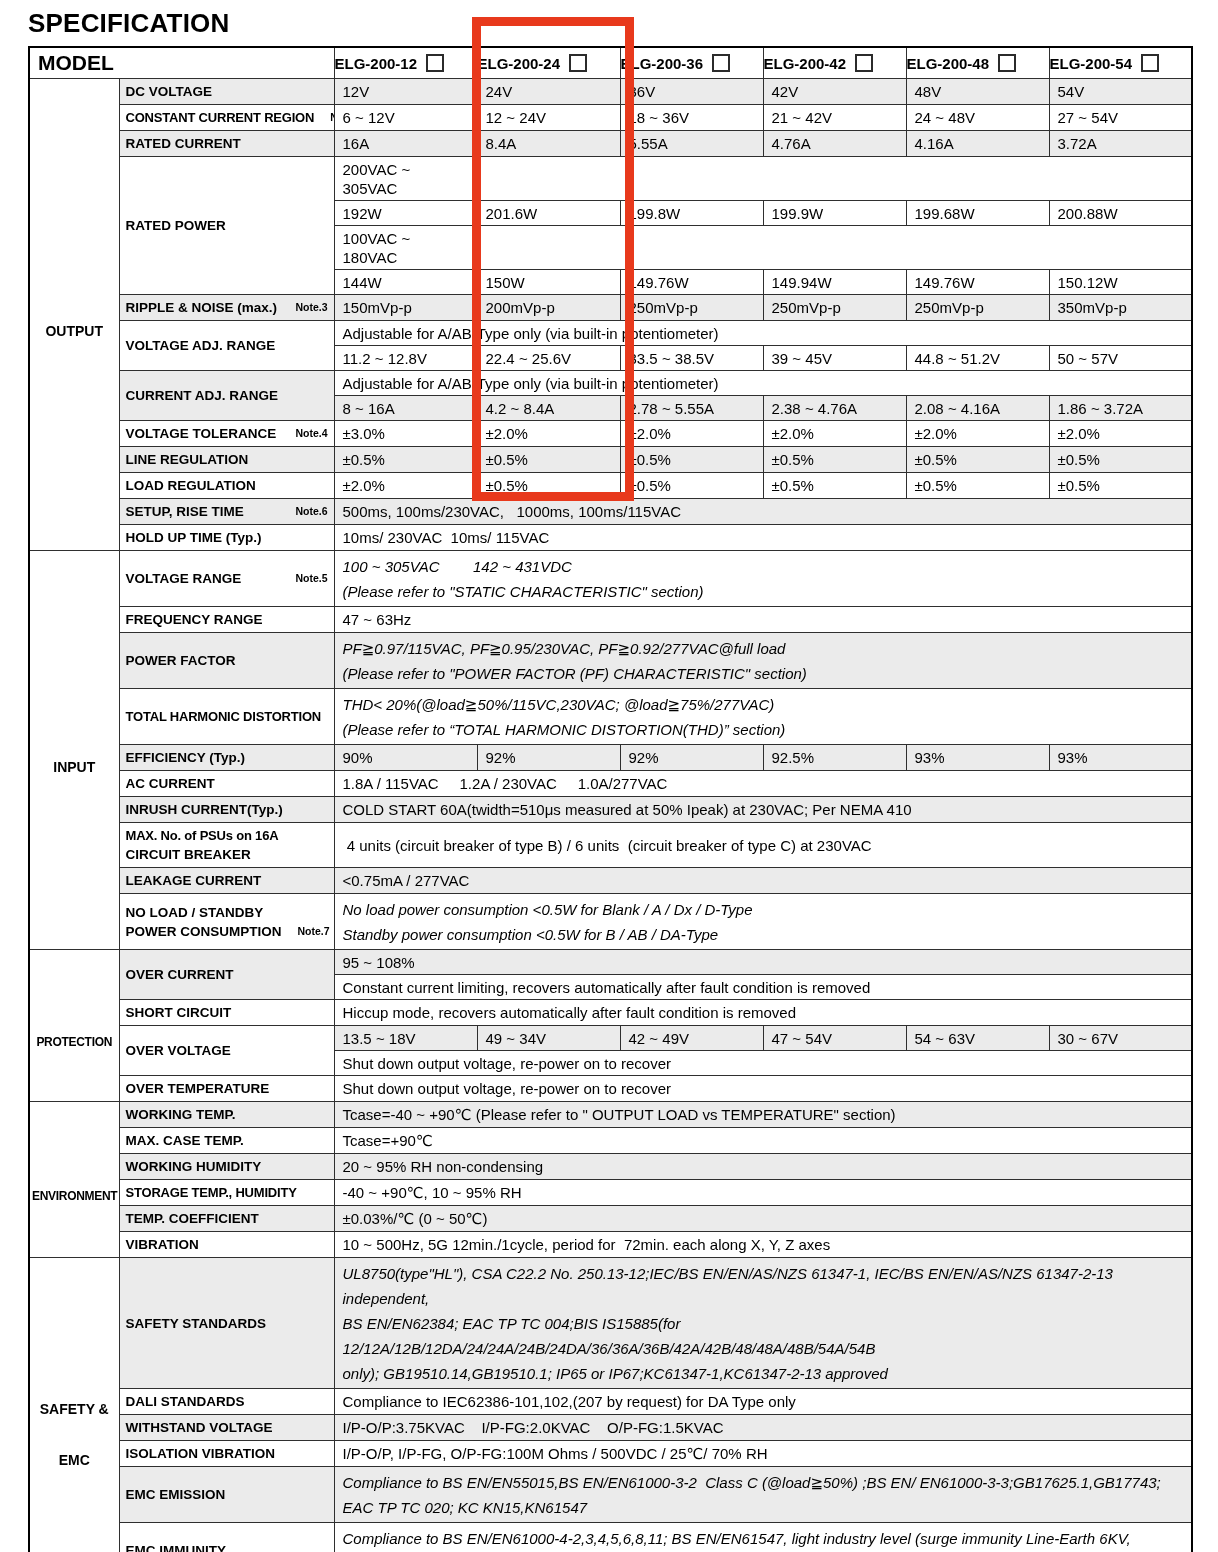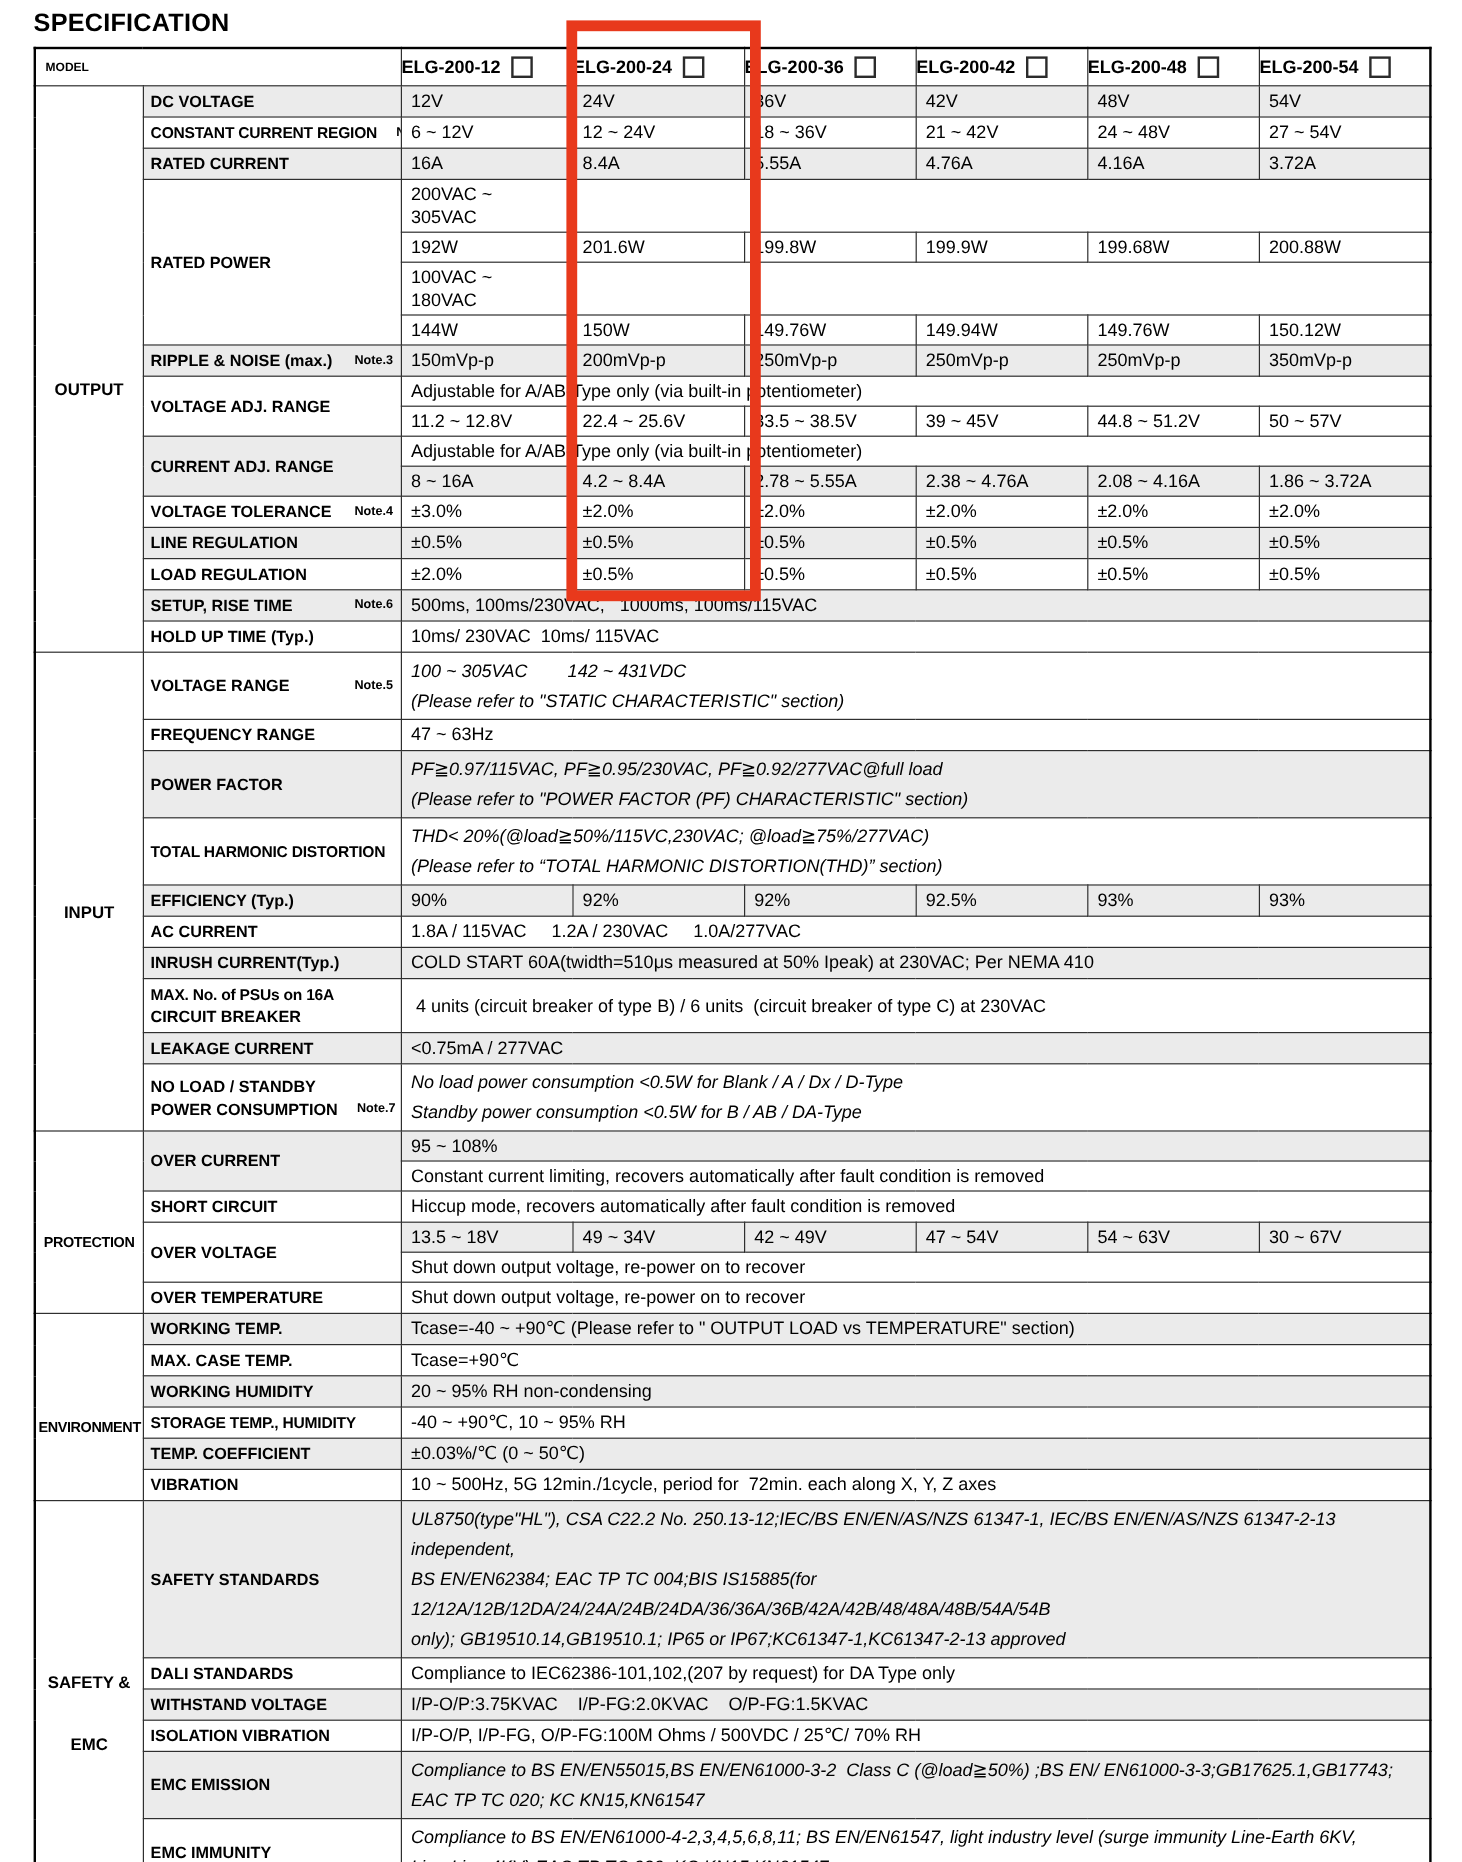--- a/index.html
+++ b/index.html
@@ -2,32 +2,32 @@
 <html><head>
 <meta charset="utf-8">
 <style>
   html,body{margin:0;padding:0;}
   body{
     width:1218px;height:1552px;background:#fff;color:#000;
     font-family:"Liberation Sans","DejaVu Sans",sans-serif;
     position:relative;overflow:hidden;
   }
   .title{
-    margin:8px 0 7px 28px;font-size:21px;font-weight:bold;letter-spacing:.2px;
+    margin:8px 0 7px 28px;font-size:26px;font-weight:bold;letter-spacing:.2px;
   }
   table{
     border-collapse:collapse;table-layout:fixed;width:1164px;margin-left:28px;
     border:2px solid #000;
   }
   col.c-sec{width:90px;}
   col.c-lab{width:215px;}
   col.c-val{width:143px;}
   td{border:1px solid #2f2f2f;vertical-align:middle;overflow:hidden;}
   
-  .mhead{height:30px;font-weight:bold;font-size:10px;padding:0 0 0 8px;background:#fff;}
+  .mhead{height:30px;font-weight:bold;font-size:21px;padding:0 0 0 8px;background:#fff;}
   td.mcol{padding:0 0;background:#fff;}
   .mwrap{display:flex;align-items:center;}
   .mname{font-size:15px;font-weight:bold;white-space:nowrap;}
   .cbox{width:14px;height:14px;border:2px solid #2b2b2b;margin-left:9px;flex:none;background:#fff;}
   
   td.sec{text-align:center;font-weight:bold;padding:2px;background:#fff;}
   .sline{font-size:14px;line-height:17px;margin-top:34px;}
   .sline.sm{font-size:12px;letter-spacing:-0.3px;}
   
   td.lab{font-weight:bold;padding:3px 6px;background:#fff;}

